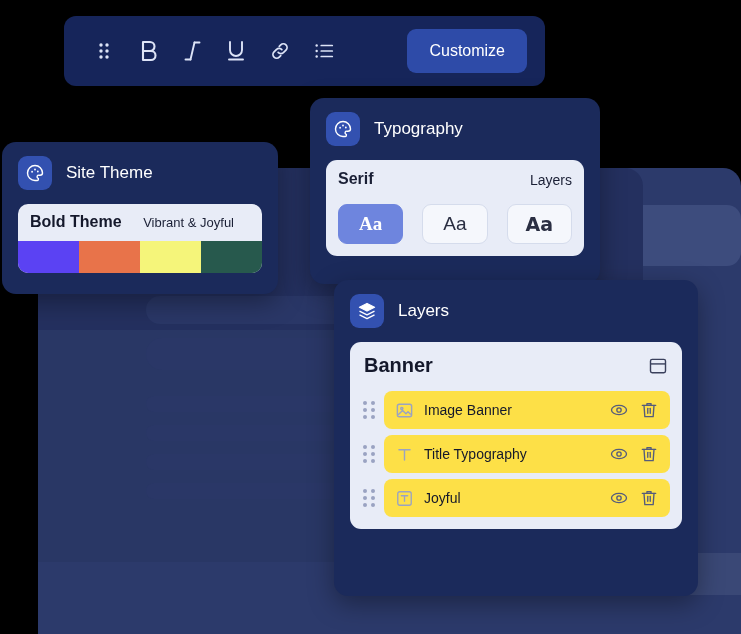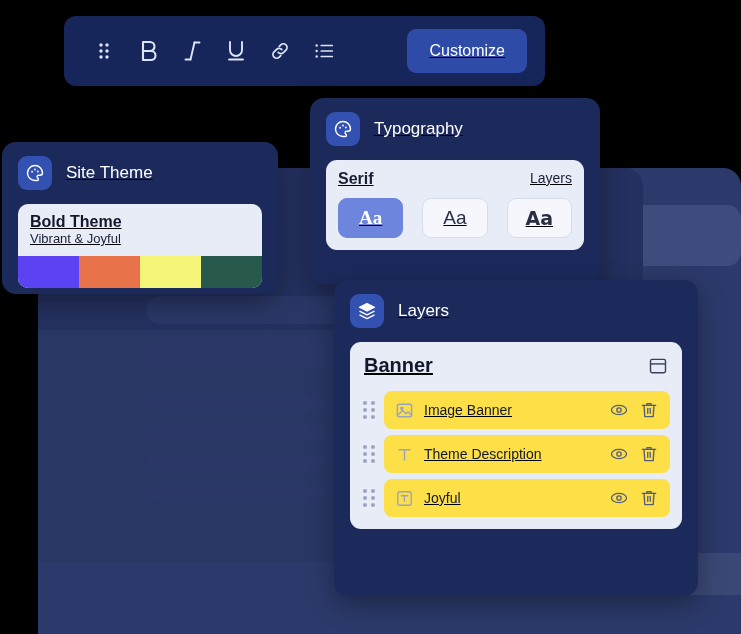--- a/index.html
+++ b/index.html
@@ -59,21 +59,20 @@
   }
   .skel.tall { height: 32px; border-radius: 16px; }
   .skel.thin { height: 16px; border-radius: 9px; }
 
   
   .card {
     position: absolute;
     background: #1B2A5B;
     border-radius: 14px;
     box-shadow: 0 8px 26px rgba(0,0,0,.35);
-    text-decoration: underline;
   }
 
   
   .toolbar {
     left: 64px; top: 16px;
     width: 481px; height: 70px;
     background: #16255A;
     border-radius: 12px;
     display: flex;
     align-items: center;
@@ -127,22 +126,22 @@
   }
   .typo-inner {
     margin-top: 14px;
     background: #E8ECF7;
     border-radius: 11px;
     padding: 10px 12px 12px 12px;
   }
   .typo-labels {
     display: flex;
     justify-content: space-between;
-    align-items: flex-start;
-    margin-bottom: 10px;
+    align-items: flex-end;
+    margin-bottom: 16px;
   }
   .lbl-serif { font-size: 16px; font-weight: bold; color: #1A1F35; }
   .lbl-modern { font-size: 14px; color: #1A1F35; }
   .typo-opts { display: flex; gap: 19px; }
   .typo-opt {
     flex: 1 1 0;
     height: 40px;
     border-radius: 9px;
     display: flex; align-items: center; justify-content: center;
     font-size: 19px;
@@ -171,21 +170,20 @@
     margin-top: 14px;
     background: #E8ECF7;
     border-radius: 10px;
     overflow: hidden;
   }
   .theme-inner-top {
     display: flex;
     justify-content: space-between;
     align-items: baseline;
     padding: 9px 28px 10px 12px;
-    flex-direction: column;
   }
   .lbl-bold-theme { font-size: 16px; font-weight: bold; color: #14182B; }
   .lbl-vibrant { font-size: 13px; color: #1A1F35; }
   .swatches { display: flex; height: 32px; }
   .swatch { flex: 1 1 0; }
 
   
   .layers-card {
     left: 334px; top: 280px;
     width: 364px; height: 316px;
@@ -439,21 +437,21 @@
             <i></i>
             <i></i>
           </span>
         <div class="layer-pill">
           <span class="layer-type-icon">
             <svg width="19" height="19" viewBox="0 0 24 24" fill="none" stroke="currentColor" stroke-width="1.8" stroke-linecap="round" aria-hidden="true">
               <path d="M5 6h14"></path>
                 <path d="M12 6v13"></path>
             </svg>
           </span>
-          <span class="layer-label">Theme Description</span>
+          <span class="layer-label">Title Typography</span>
           <span class="layer-act">
             <svg width="20" height="20" viewBox="0 0 24 24" fill="none" stroke="currentColor" stroke-width="1.6" aria-hidden="true">
               <ellipse cx="12" cy="12" rx="9" ry="5.6"></ellipse>
                 <circle cx="12" cy="12" r="2.6"></circle>
             </svg>
           </span>
           <span class="layer-act">
             <svg width="20" height="20" viewBox="0 0 24 24" fill="none" stroke="currentColor" stroke-width="1.6" stroke-linecap="round" stroke-linejoin="round" aria-hidden="true">
               <path d="M4 6.5h16"></path>
                 <path d="M9.5 6.5V4.5h5v2"></path>

